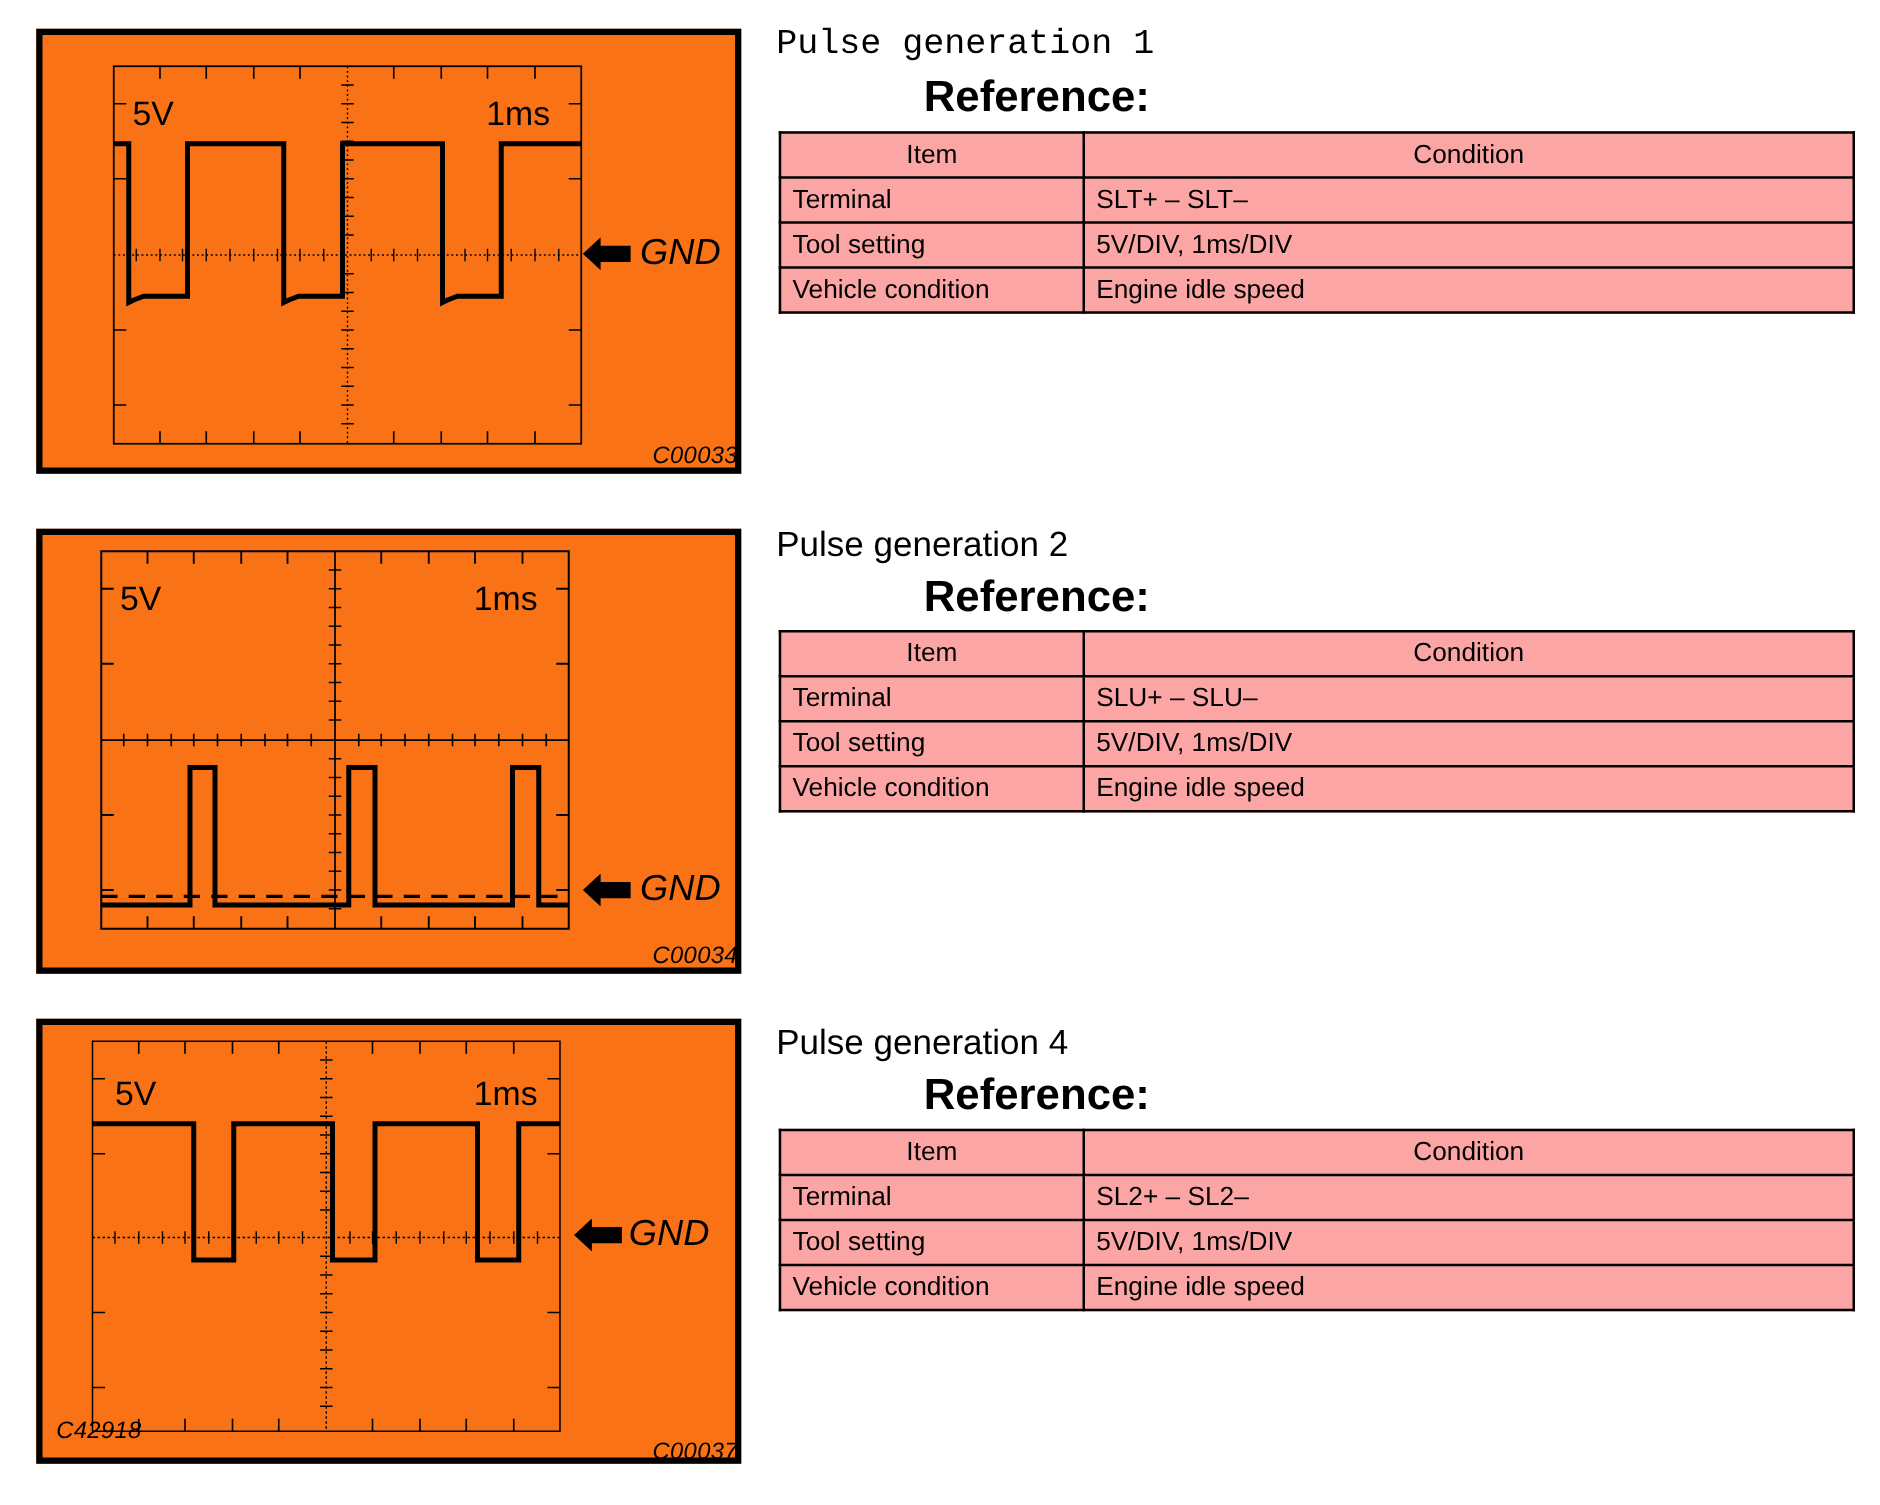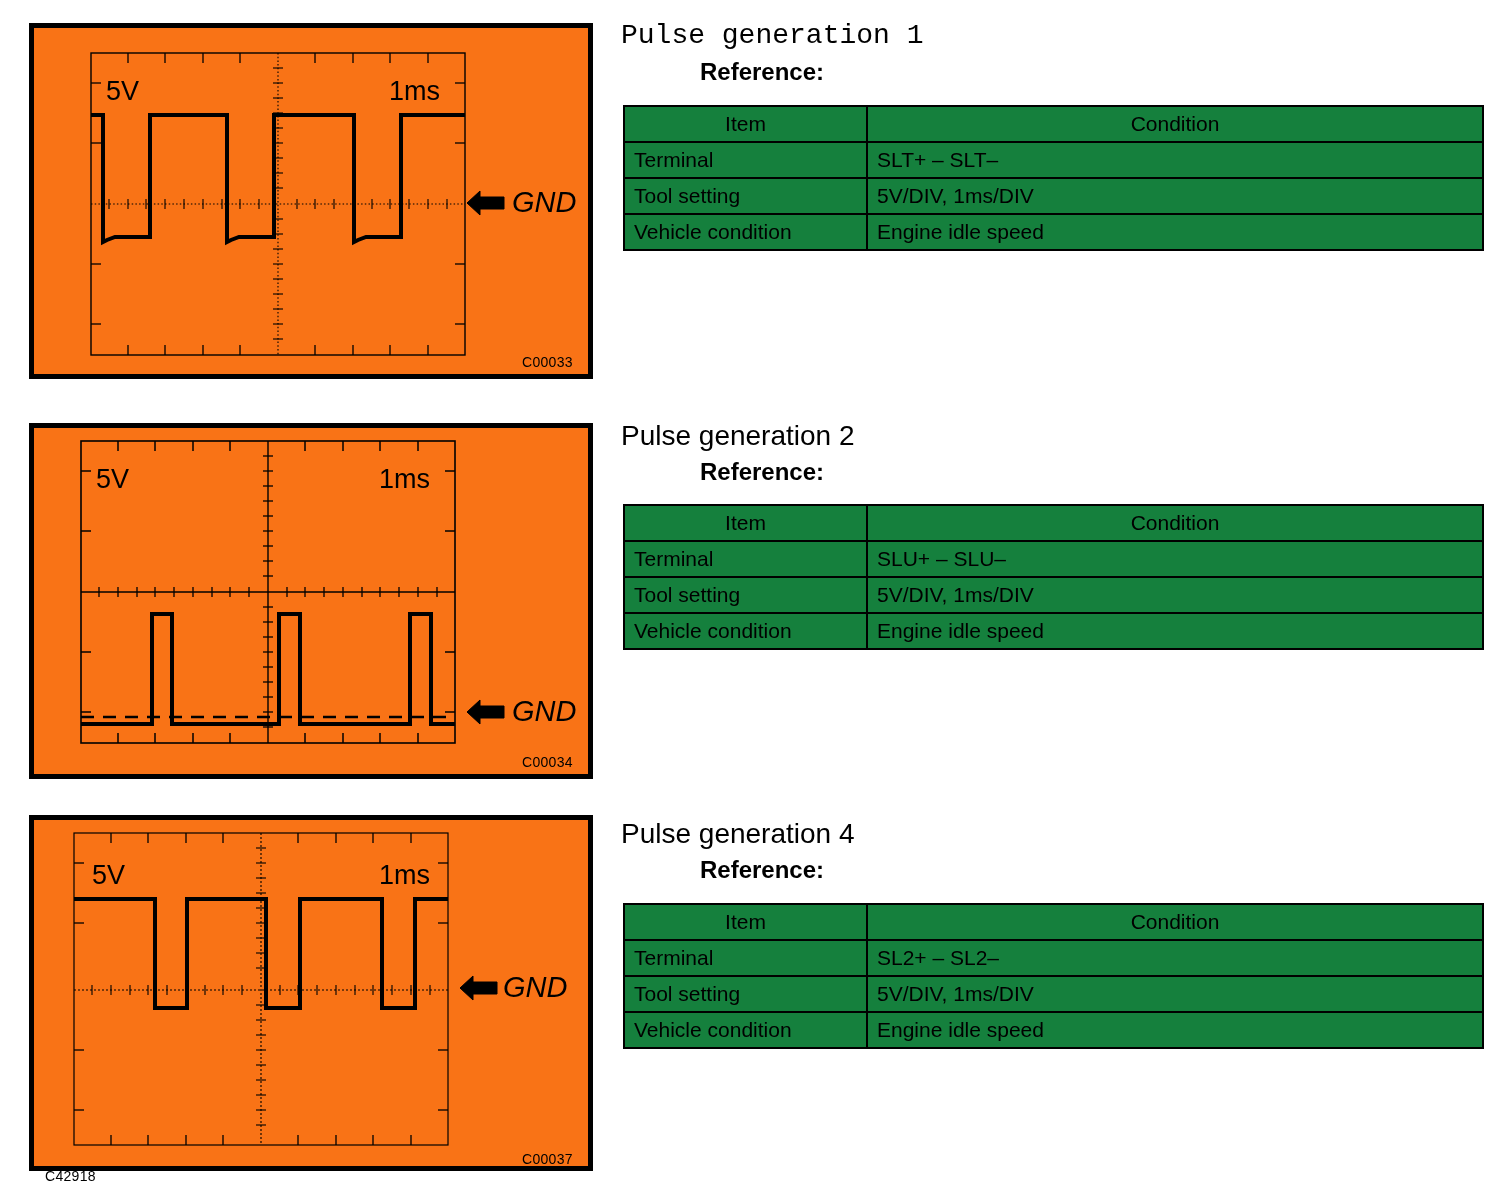--- a/index.html
+++ b/index.html
@@ -29,24 +29,25 @@
 
   .scope-svg {
     position: absolute;
     left: 0;
     top: 0;
     display: block;
   }
 
   .scope-code {
     position: absolute;
-    font-size: 14px;
+    font-size: 19px;
     letter-spacing: 0.3px;
     font-family: "Liberation Sans", sans-serif;
     white-space: nowrap;
+    font-style: italic;
   }
 
   .scope-label {
     position: absolute;
     font-size: 27px;
     font-family: "Liberation Sans", sans-serif;
     white-space: nowrap;
   }
 
   .gnd-label {
@@ -59,30 +60,31 @@
 
   
   .section-title {
     position: absolute;
     font-size: 28px;
     font-weight: normal;
     white-space: nowrap;
   }
   .section-reference {
     position: absolute;
-    font-size: 24px;
+    font-size: 35px;
     font-weight: bold;
     white-space: nowrap;
+    margin-left: 39px;
   }
 
   table.ref-table {
     position: absolute;
     border-collapse: collapse;
     table-layout: fixed;
-    background: #15803d;
+    background: #fca5a5;
   }
   table.ref-table td {
     border: 2px solid #000;
     height: 34px;
     font-size: 21px;
     padding: 0 0 0 9px;
     vertical-align: middle;
     font-family: "Liberation Sans", sans-serif;
     white-space: nowrap;
   }
@@ -407,21 +409,21 @@
     </g>
 
     <path d="M 40 79 L 121 79 L 121 188 L 153 188 L 153 79
              L 232 79 L 232 188 L 266 188 L 266 79
              L 348 79 L 348 188 L 381 188 L 381 79
              L 414 79" fill="none" stroke="#000" stroke-width="4" stroke-linejoin="miter"></path>
   </svg>
 
   <span class="scope-label" style="left:58px; top:40px;">5V</span>
   <span class="scope-label" style="left:345px; top:40px;">1ms</span>
-  <span class="scope-code" style="left:11px; top:348px;">C42918</span>
+  <span class="scope-code" style="left:11px; top:314px;">C42918</span>
   <span class="scope-code" style="left:488px; top:331px;">C00037</span>
 </div>
 
 <svg class="abs" style="left:459px; top:975px;" width="40" height="26" viewBox="0 0 40 26">
   <path d="M 38 7 L 14 7 L 14 1 L 1 13 L 14 25 L 14 19 L 38 19 Z" fill="#000" stroke="#000" stroke-width="1"></path>
 </svg>
 <span class="gnd-label" style="left:503px; top:971px;">GND</span>
 
 <div class="section-title" style="left:621px; top:818px;">Pulse generation 4</div>
 <div class="section-reference" style="left:700px; top:856px;">Reference:</div>

